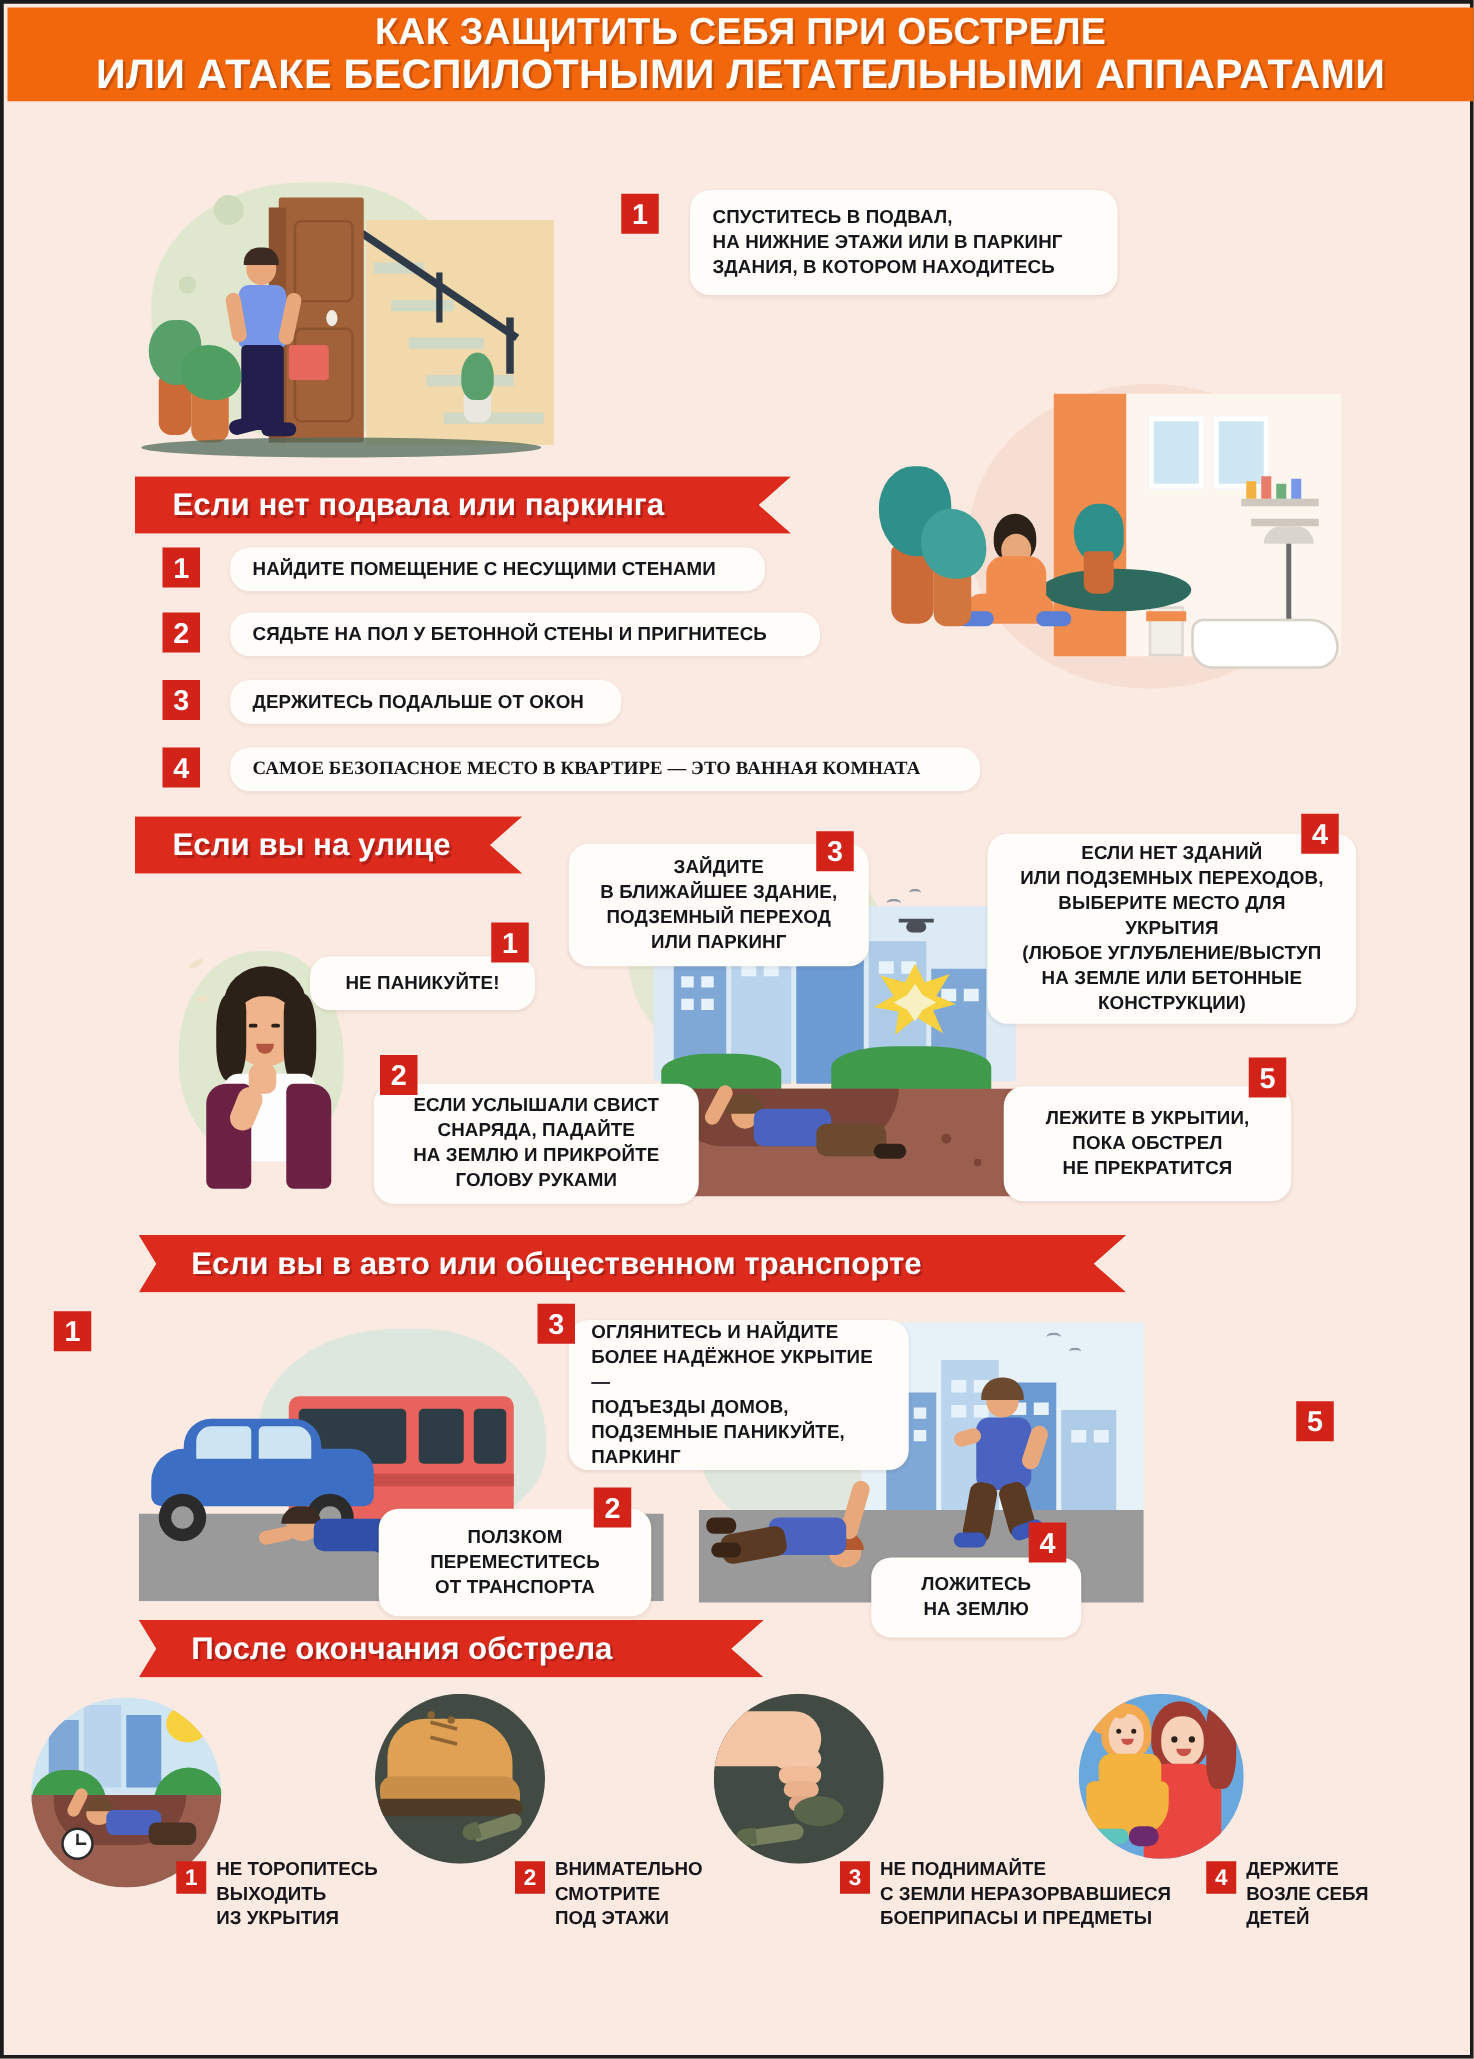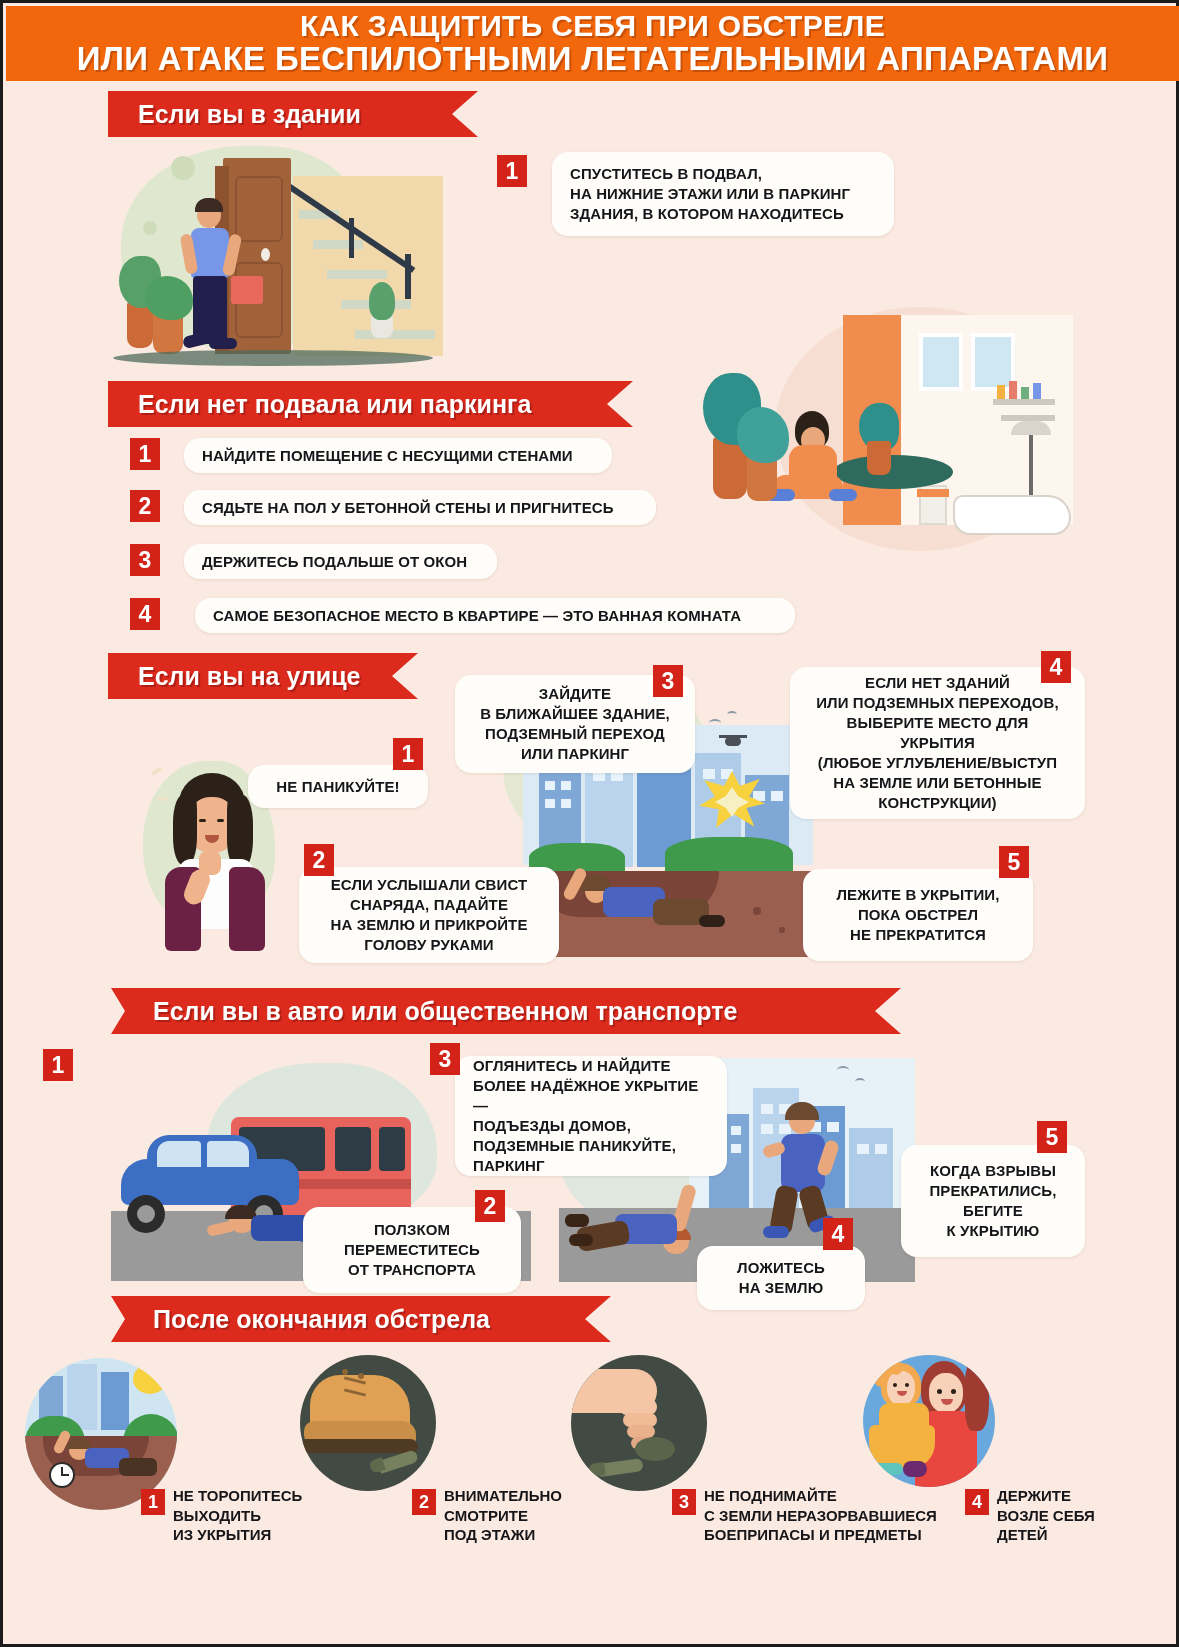--- a/index.html
+++ b/index.html
@@ -84,23 +84,20 @@
 </head>
 <body>
 
 <div class="poster">
 
   <div class="header">
     <div class="line l1">КАК ЗАЩИТИТЬ СЕБЯ ПРИ ОБСТРЕЛЕ</div>
     <div class="line l2">ИЛИ АТАКЕ БЕСПИЛОТНЫМИ ЛЕТАТЕЛЬНЫМИ АППАРАТАМИ</div>
   </div>
 
-  <div class="ribbon" style="left:105px;top:88px;width:370px;">
-    <span>Если вы в здании</span>
-  </div>
 
   <div class="ill" style="left:110px;top:133px;width:335px;height:232px;">
     <div class="blob" style="left:8px;top:10px;width:255px;height:205px;"></div>
     <div style="position:absolute;left:30px;top:85px;width:14px;height:14px;border-radius:50%;background:#cfdcbb;"></div>
     <div style="position:absolute;left:58px;top:20px;width:24px;height:24px;border-radius:50%;background:#cfdcbb;"></div>
 
     <div style="position:absolute;left:180px;top:40px;width:150px;height:180px;background:#f1d9ab;"></div>
     <div style="position:absolute;left:186px;top:74px;width:40px;height:9px;background:#cfd9c6;"></div>
     <div style="position:absolute;left:200px;top:104px;width:50px;height:9px;background:#cfd9c6;"></div>
     <div style="position:absolute;left:214px;top:134px;width:60px;height:9px;background:#cfd9c6;"></div>
@@ -194,21 +191,21 @@
   <div class="bubble" style="left:181px;top:487px;width:472px;height:35px;">
     <span class="txt">СЯДЬТЕ НА ПОЛ У БЕТОННОЙ СТЕНЫ И ПРИГНИТЕСЬ</span>
   </div>
 
   <div class="badge" style="left:127px;top:541px;">3</div>
   <div class="bubble" style="left:181px;top:541px;width:313px;height:35px;">
     <span class="txt">ДЕРЖИТЕСЬ ПОДАЛЬШЕ ОТ ОКОН</span>
   </div>
 
   <div class="badge" style="left:127px;top:595px;">4</div>
-  <div class="bubble" style="left:192px;top:595px;width:600px;height:35px;">
+  <div class="bubble" style="left:181px;top:595px;width:600px;height:35px;font-family:Liberation Serif, serif;">
     <span class="txt">САМОЕ БЕЗОПАСНОЕ МЕСТО В КВАРТИРЕ — ЭТО ВАННАЯ КОМНАТА</span>
   </div>
 
   <div class="ribbon" style="left:105px;top:650px;width:310px;">
     <span>Если вы на улице</span>
   </div>
 
   <div class="ill" style="left:500px;top:672px;width:330px;height:286px;">
     <div class="blob" style="left:0px;top:0px;width:210px;height:180px;background:#dfe8cf;opacity:.85;"></div>
     <div class="sky" style="left:20px;top:50px;width:290px;height:140px;background:#dceaf5;"></div>
@@ -408,26 +405,20 @@
 ПАРКИНГ</span>
   </div>
 
   <div class="badge" style="left:820px;top:1215px;">4</div>
   <div class="bubble c" style="left:694px;top:1243px;width:168px;height:64px;align-items:center;">
     <span class="txt">ЛОЖИТЕСЬ
 НА ЗЕМЛЮ</span>
   </div>
 
   <div class="badge" style="left:1034px;top:1118px;">5</div>
-  <div class="bubble c" style="left:898px;top:1142px;width:184px;height:112px;">
-    <span class="txt">КОГДА ВЗРЫВЫ
-ПРЕКРАТИЛИСЬ,
-БЕГИТЕ
-К УКРЫТИЮ</span>
-  </div>
 
   <div class="ribbon notch-l" style="left:108px;top:1293px;width:500px;">
     <span>После окончания обстрела</span>
   </div>
 
   <div class="circ" style="left:22px;top:1355px;width:152px;height:152px;">
     <div style="position:absolute;inset:0;background:#cfe6f2;"></div>
     <div style="position:absolute;left:14px;top:18px;width:24px;height:54px;background:#7fa8d6;"></div>
     <div style="position:absolute;left:42px;top:6px;width:30px;height:66px;background:#b9d4ec;"></div>
     <div style="position:absolute;left:76px;top:14px;width:28px;height:58px;background:#6b9bd2;"></div>

